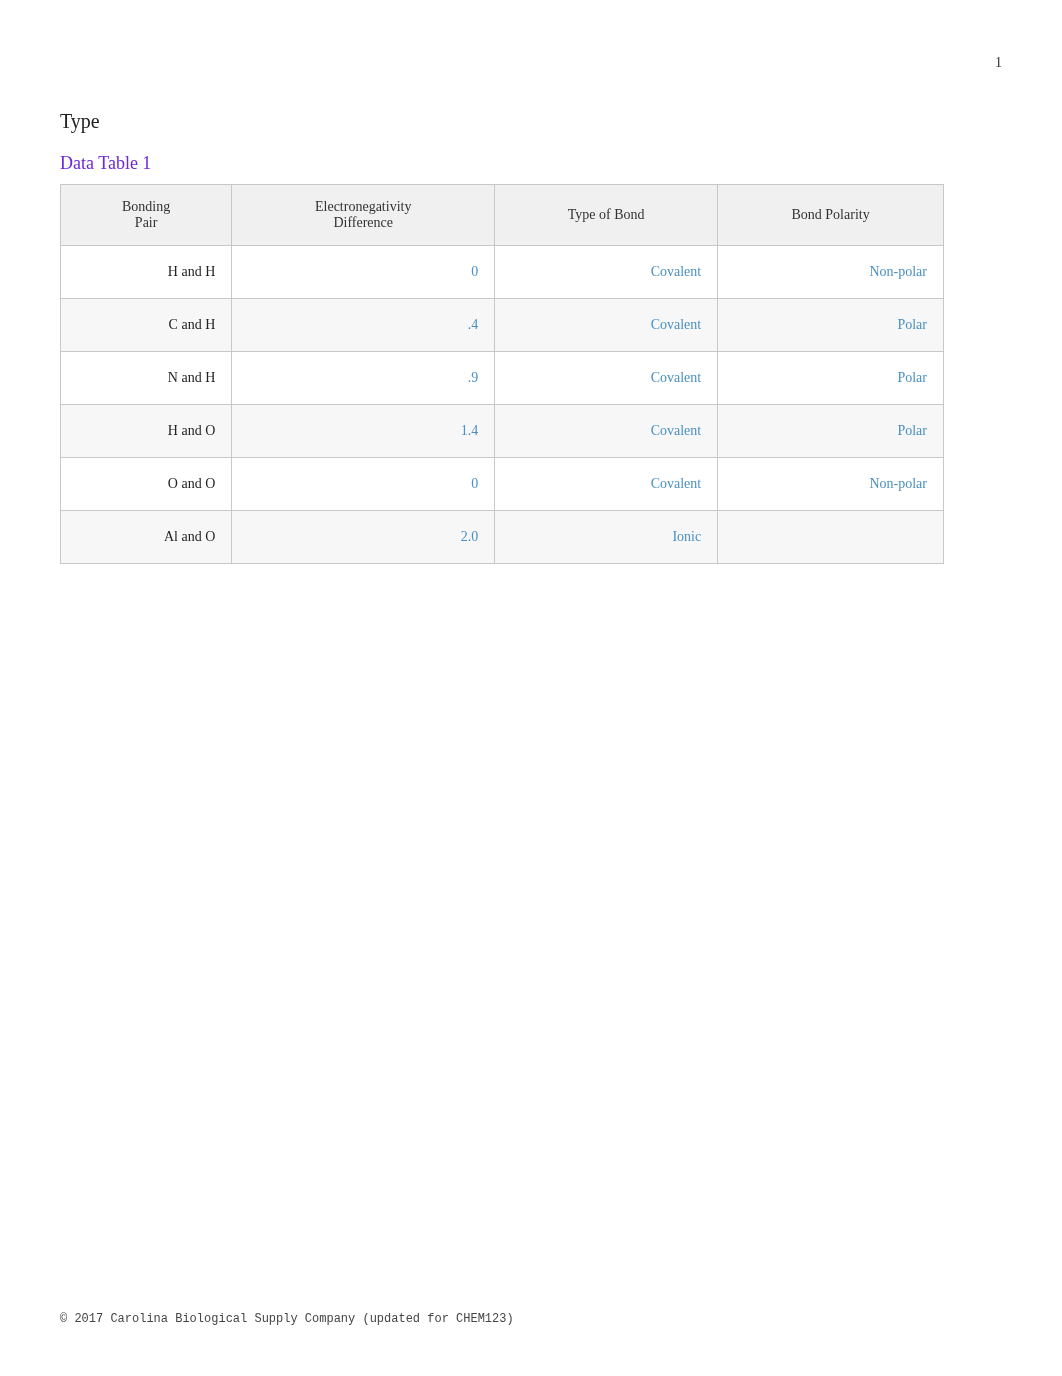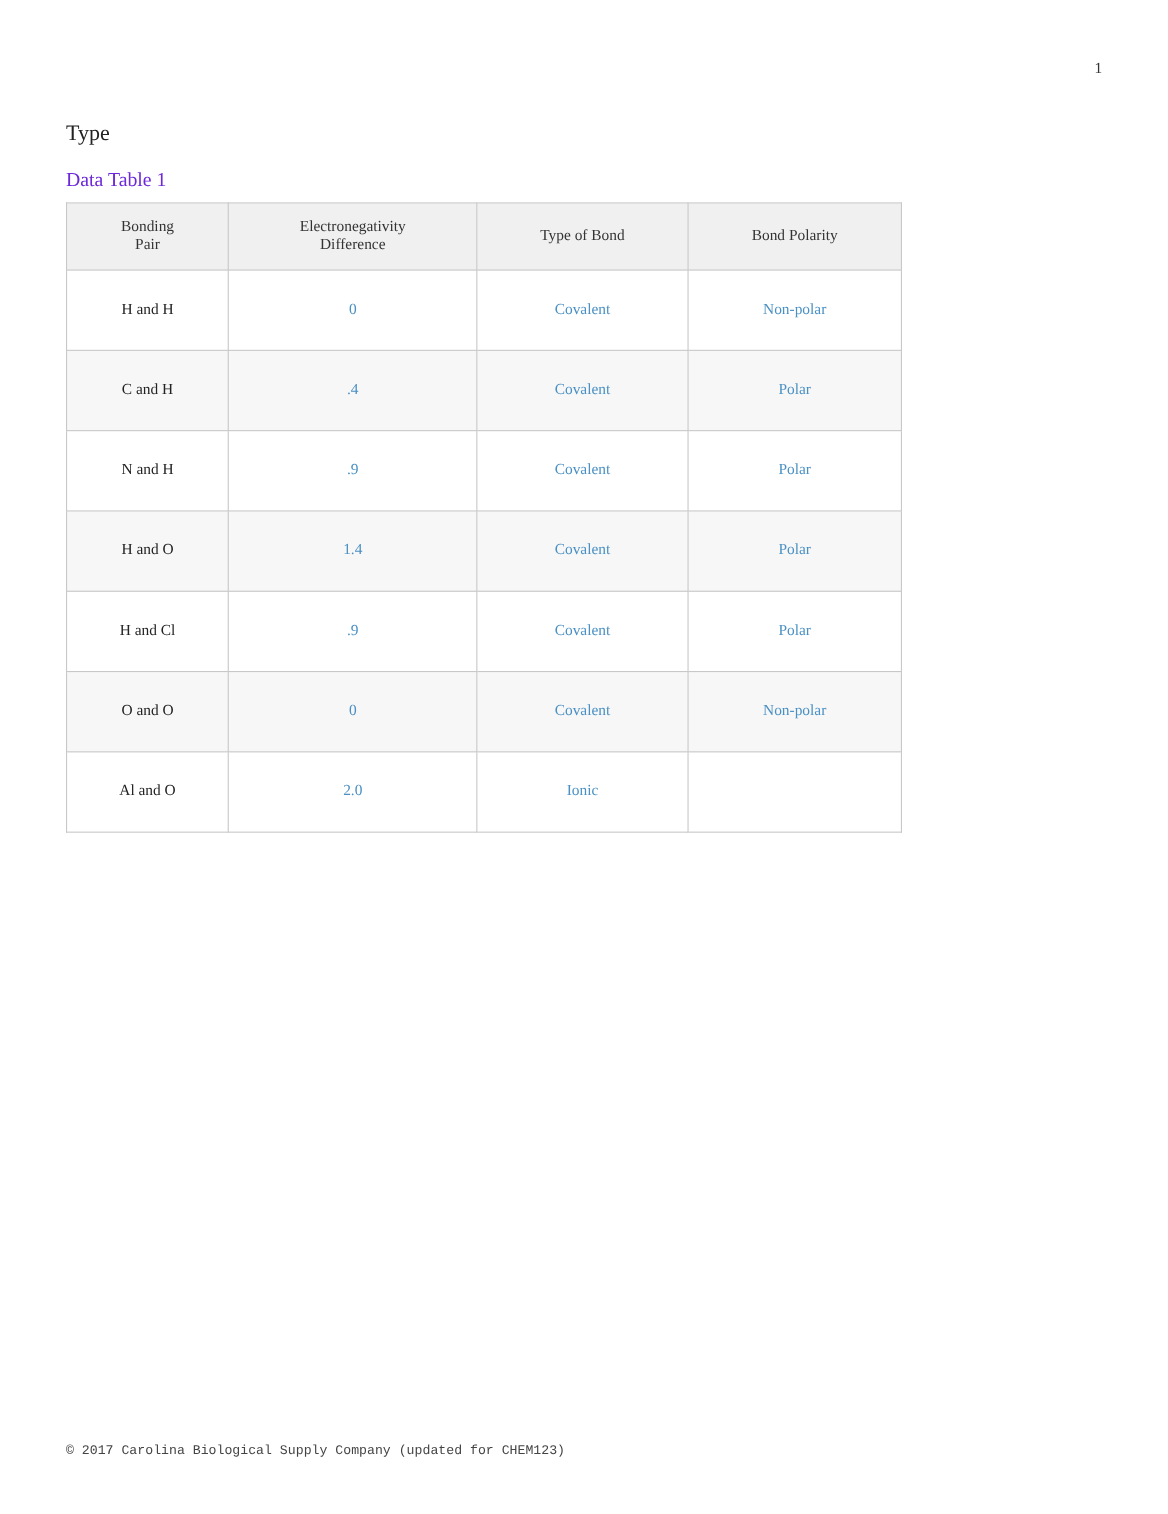--- a/index.html
+++ b/index.html
@@ -38,39 +38,39 @@
     }
 
     .table-heading {
       font-size: 18px;
       font-weight: normal;
       margin-bottom: 10px;
       color: #6d28d9;
     }
 
     .data-table {
-      width: 760px;
+      width: 884px;
       border-collapse: collapse;
       border: 1px solid #c8c8c8;
     }
 
     .data-table th {
       background: #f0f0f0;
       border: 1px solid #c8c8c8;
       padding: 14px 16px;
       text-align: center;
       font-weight: normal;
       font-size: 14px;
       color: #333;
     }
 
     .data-table td {
       border: 1px solid #c8c8c8;
-      padding: 28px 16px;
-      text-align: center;
+      padding: 18px 16px;
+      text-align: right;
       font-size: 14px;
       background: #ffffff;
     }
 
     .data-table tr:nth-child(even) td {
       background: #f7f7f7;
     }
 
     .blue-text {
       color: #4a90c4;
@@ -122,26 +122,20 @@
           <td class="blue-text">Covalent</td>
           <td class="blue-text">Polar</td>
         </tr>
         <tr>
           <td>H and O</td>
           <td class="blue-text">1.4</td>
           <td class="blue-text">Covalent</td>
           <td class="blue-text">Polar</td>
         </tr>
         <tr>
-          <td>H and Cl</td>
-          <td class="blue-text">.9</td>
-          <td class="blue-text">Covalent</td>
-          <td class="blue-text">Polar</td>
-        </tr>
-        <tr>
           <td>O and O</td>
           <td class="blue-text">0</td>
           <td class="blue-text">Covalent</td>
           <td class="blue-text">Non-polar</td>
         </tr>
         <tr>
           <td>Al and O</td>
           <td class="blue-text">2.0</td>
           <td class="blue-text">Ionic</td>
           <td class="blue-text"></td>

